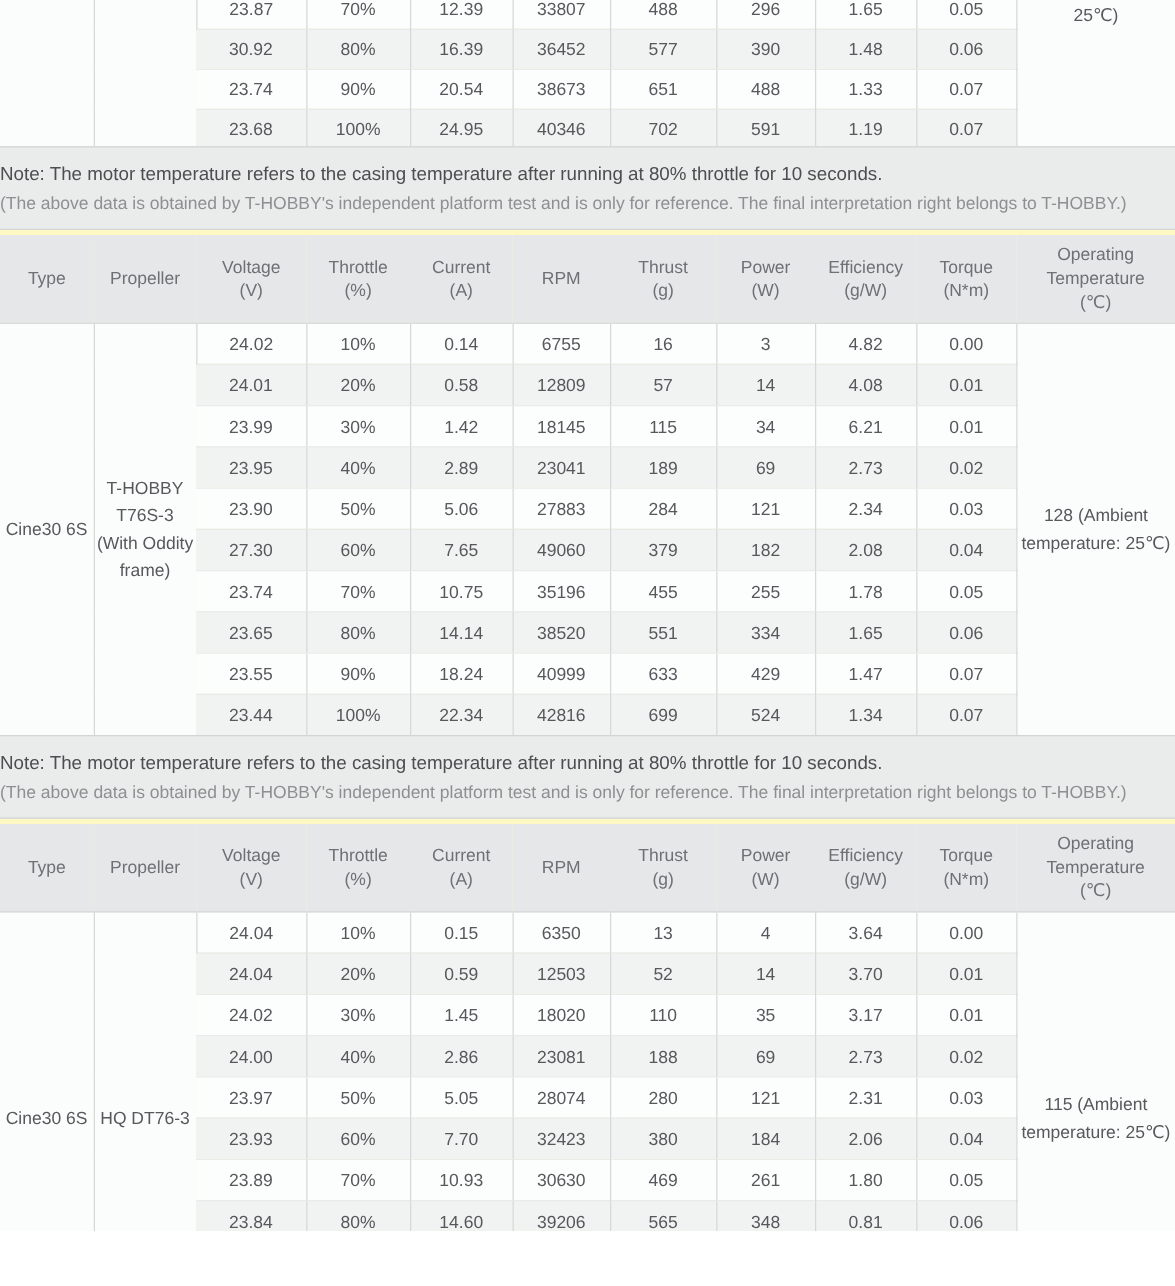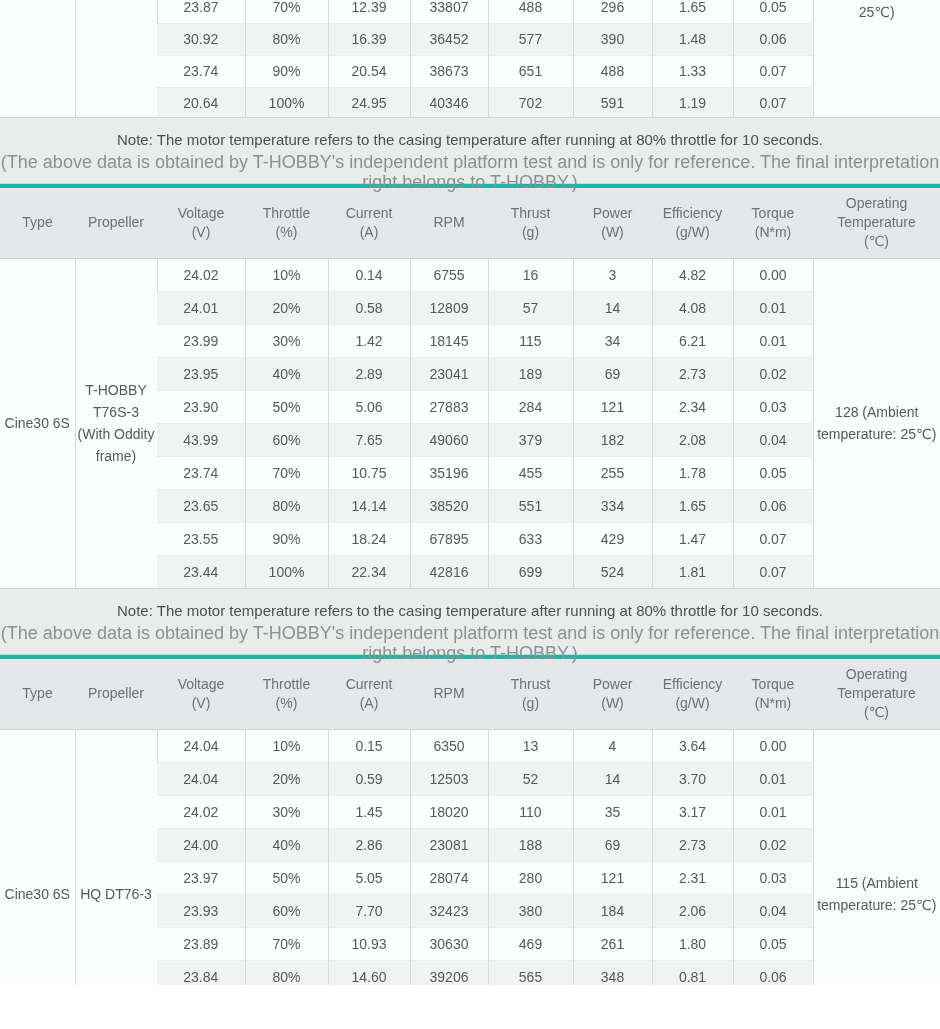--- a/index.html
+++ b/index.html
@@ -1,20 +1,20 @@
 <!DOCTYPE html>
 <html><head>
 <meta charset="utf-8">
 <style>
   html,body{margin:0;padding:0;background:#fff;}
   #page{
     position:relative;
     width:940px;height:985px;
     overflow:hidden;
-    background:#14b8a6;
+    background:#fef9c3;
     font-family:"Liberation Sans","DejaVu Sans",sans-serif;
     color:#56595c;
   }
   
   .tbl-wrap{overflow:hidden;}
   .tbl-wrap.clip-top{height:117px;}
   .tbl-wrap.clip-top table{margin-top:-9px;}
   table.spec{
     width:940px;
     border-collapse:collapse;
@@ -56,31 +56,30 @@
     padding-top:10px;
   }
   table.spec tbody tr:nth-child(even) td.data{background:#f1f2f2;}
   
   .note-band{
     box-sizing:border-box;
     height:67px;
     background:#eaebeb;
     border-top:1px solid #d2d5d5;
     border-bottom:1px solid #d2d5d5;
-    text-align:center;
     padding-top:9px;
     margin-bottom:4px;
   }
   .note-band .note-main{
     font-size:15px;
     line-height:25px;
     color:#4b4f52;
   }
   .note-band .note-sub{
-    font-size:18px;
+    font-size:14px;
     line-height:20px;
     color:#8d9093;
   }
 </style>
 </head>
 <body>
 
 <div id="page">
 
   <div class="tbl-wrap clip-top">
@@ -126,21 +125,21 @@
             <td class="data">23.74</td>
             <td class="data">90%</td>
             <td class="data">20.54</td>
             <td class="data">38673</td>
             <td class="data">651</td>
             <td class="data">488</td>
             <td class="data">1.33</td>
             <td class="data">0.07</td>
           </tr>
           <tr>
-            <td class="data">20.64</td>
+            <td class="data">23.68</td>
             <td class="data">100%</td>
             <td class="data">24.95</td>
             <td class="data">40346</td>
             <td class="data">702</td>
             <td class="data">591</td>
             <td class="data">1.19</td>
             <td class="data">0.07</td>
           </tr>
         </tbody>
       </table>
@@ -259,21 +258,21 @@
             <td class="data">23.90</td>
             <td class="data">50%</td>
             <td class="data">5.06</td>
             <td class="data">27883</td>
             <td class="data">284</td>
             <td class="data">121</td>
             <td class="data">2.34</td>
             <td class="data">0.03</td>
           </tr>
           <tr>
-            <td class="data">43.99</td>
+            <td class="data">27.30</td>
             <td class="data">60%</td>
             <td class="data">7.65</td>
             <td class="data">49060</td>
             <td class="data">379</td>
             <td class="data">182</td>
             <td class="data">2.08</td>
             <td class="data">0.04</td>
           </tr>
           <tr>
             <td class="data">23.74</td>
@@ -292,34 +291,34 @@
             <td class="data">38520</td>
             <td class="data">551</td>
             <td class="data">334</td>
             <td class="data">1.65</td>
             <td class="data">0.06</td>
           </tr>
           <tr>
             <td class="data">23.55</td>
             <td class="data">90%</td>
             <td class="data">18.24</td>
-            <td class="data">67895</td>
+            <td class="data">40999</td>
             <td class="data">633</td>
             <td class="data">429</td>
             <td class="data">1.47</td>
             <td class="data">0.07</td>
           </tr>
           <tr>
             <td class="data">23.44</td>
             <td class="data">100%</td>
             <td class="data">22.34</td>
             <td class="data">42816</td>
             <td class="data">699</td>
             <td class="data">524</td>
-            <td class="data">1.81</td>
+            <td class="data">1.34</td>
             <td class="data">0.07</td>
           </tr>
         </tbody>
       </table>
   </div>
 
   <div class="note-band">
     <div class="note-main">Note: The motor temperature refers to the casing temperature after running at 80% throttle for 10 seconds.</div>
     <div class="note-sub">(The above data is obtained by T-HOBBY's independent platform test and is only for reference. The final interpretation right belongs to T-HOBBY.)</div>
   </div>

